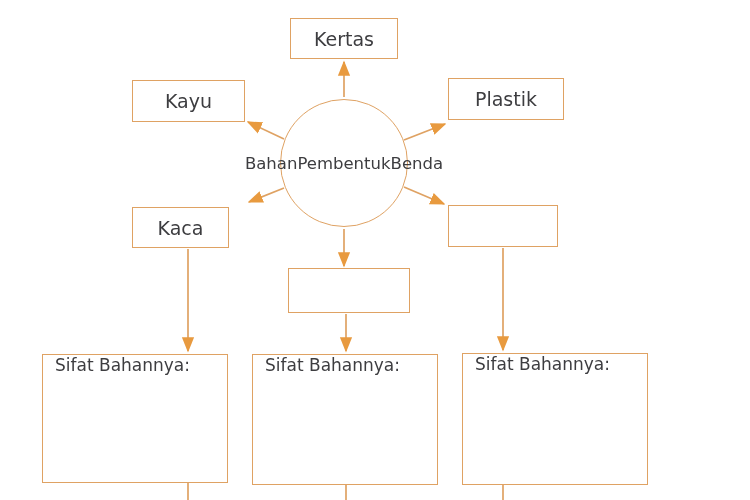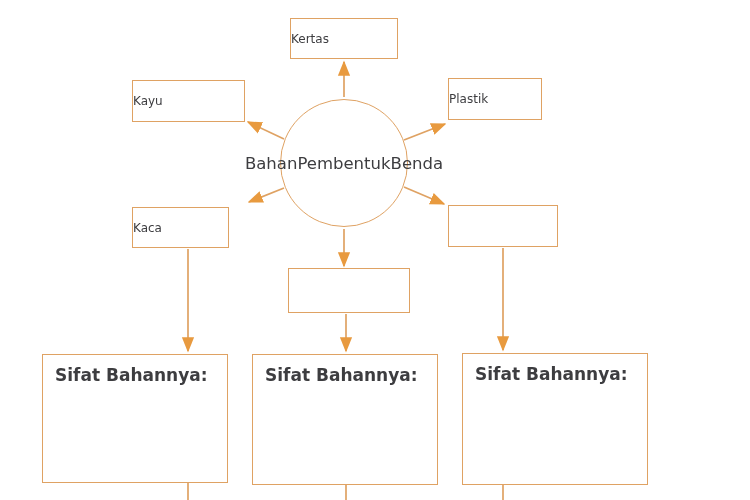--- a/index.html
+++ b/index.html
@@ -23,49 +23,48 @@
   }
   svg.connectors line{
     stroke:var(--line);
     stroke-width:1.7;
   }
   .arrowhead{fill:var(--arrow);}
   .node{
     position:absolute;
     border:1.7px solid var(--line);
     background:var(--bg);
-    display:flex;align-items:center;
-    font-size:12px;
+    display:flex;align-items:center;justify-content:center;
+    font-size:19px;
     box-sizing:border-box;
   }
   .node-kertas{left:290px;top:18px;width:108px;height:41px;}
   .node-kayu{left:132px;top:80px;width:113px;height:42px;}
-  .node-plastik{left:448px;top:78px;width:94px;height:42px;}
+  .node-plastik{left:448px;top:78px;width:116px;height:42px;}
   .node-kaca{left:132px;top:207px;width:97px;height:41px;}
   .node-blank-right{left:448px;top:205px;width:110px;height:42px;}
   .node-blank-middle{left:288px;top:268px;width:122px;height:45px;}
   .center-node{
     position:absolute;
     left:280px;top:99px;width:128px;height:128px;
     border:1.7px solid var(--line);
     border-radius:50%;
     background:var(--bg);
     display:flex;align-items:center;justify-content:center;
     font-size:16.5px;line-height:21px;
     text-align:center;
     box-sizing:border-box;
   }
   .prop-box{
     position:absolute;
     border:1.7px solid var(--line);
     background:var(--bg);
     box-sizing:border-box;
     font-size:17px;
-    padding:10px 12px;
-    font-weight:bold;
+    padding:0 12px;
   }
   .prop-box-1{left:42px;top:354px;width:186px;height:129px;}
   .prop-box-2{left:252px;top:354px;width:186px;height:131px;}
   .prop-box-3{left:462px;top:353px;width:186px;height:132px;}
 </style>
 </head>
 <body>
 
 <div class="canvas">
 

